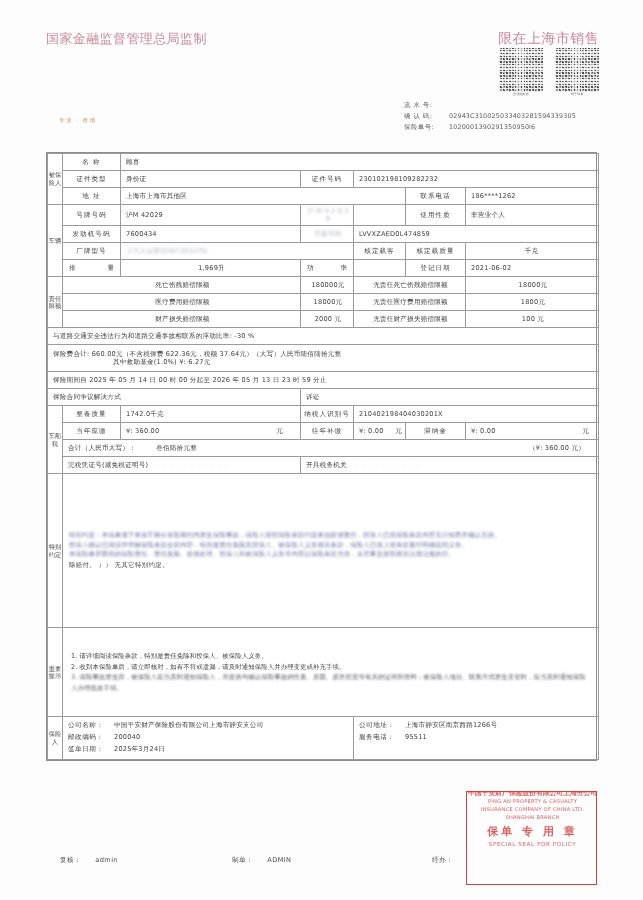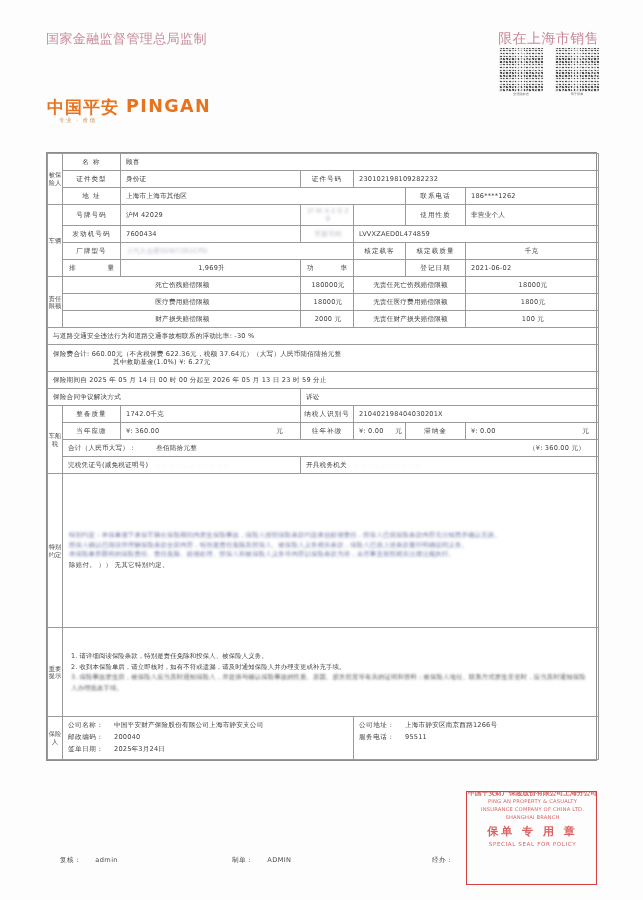--- a/index.html
+++ b/index.html
@@ -283,26 +283,36 @@
     <div class="qr-box">
       <div class="qr"></div>
       <div class="qr-cap">交强险标志</div>
     </div>
     <div class="qr-box">
       <div class="qr"></div>
       <div class="qr-cap">电子保单</div>
     </div>
   </div>
 
-  <div class="brand">
-    <span class="brand-cn">中国平安</span>
-    <span class="brand-en">PINGAN</span>
+  <div class="brand-slogan">专业 · 价值</div>
+
+  <div class="policy-nums">
+    <div class="row">
+      <span class="lbl">流 水 号:</span>
+      <span class="val"></span>
+    </div>
+    <div class="row">
+      <span class="lbl">确 认 码:</span>
+      <span class="val">02943C310025033403281594339305</span>
+    </div>
+    <div class="row">
+      <span class="lbl">保险单号:</span>
+      <span class="val">1020001390291350950l6</span>
+    </div>
   </div>
-  <div class="brand-slogan">专业 · 价值</div>
-
 
   <div class="doc">
     <table class="grid">
       <colgroup>
         <col style="width:15px">
         <col style="width:58px">
         <col style="width:180px">
         <col style="width:53px">
         <col style="width:52px">
         <col style="width:60px">

